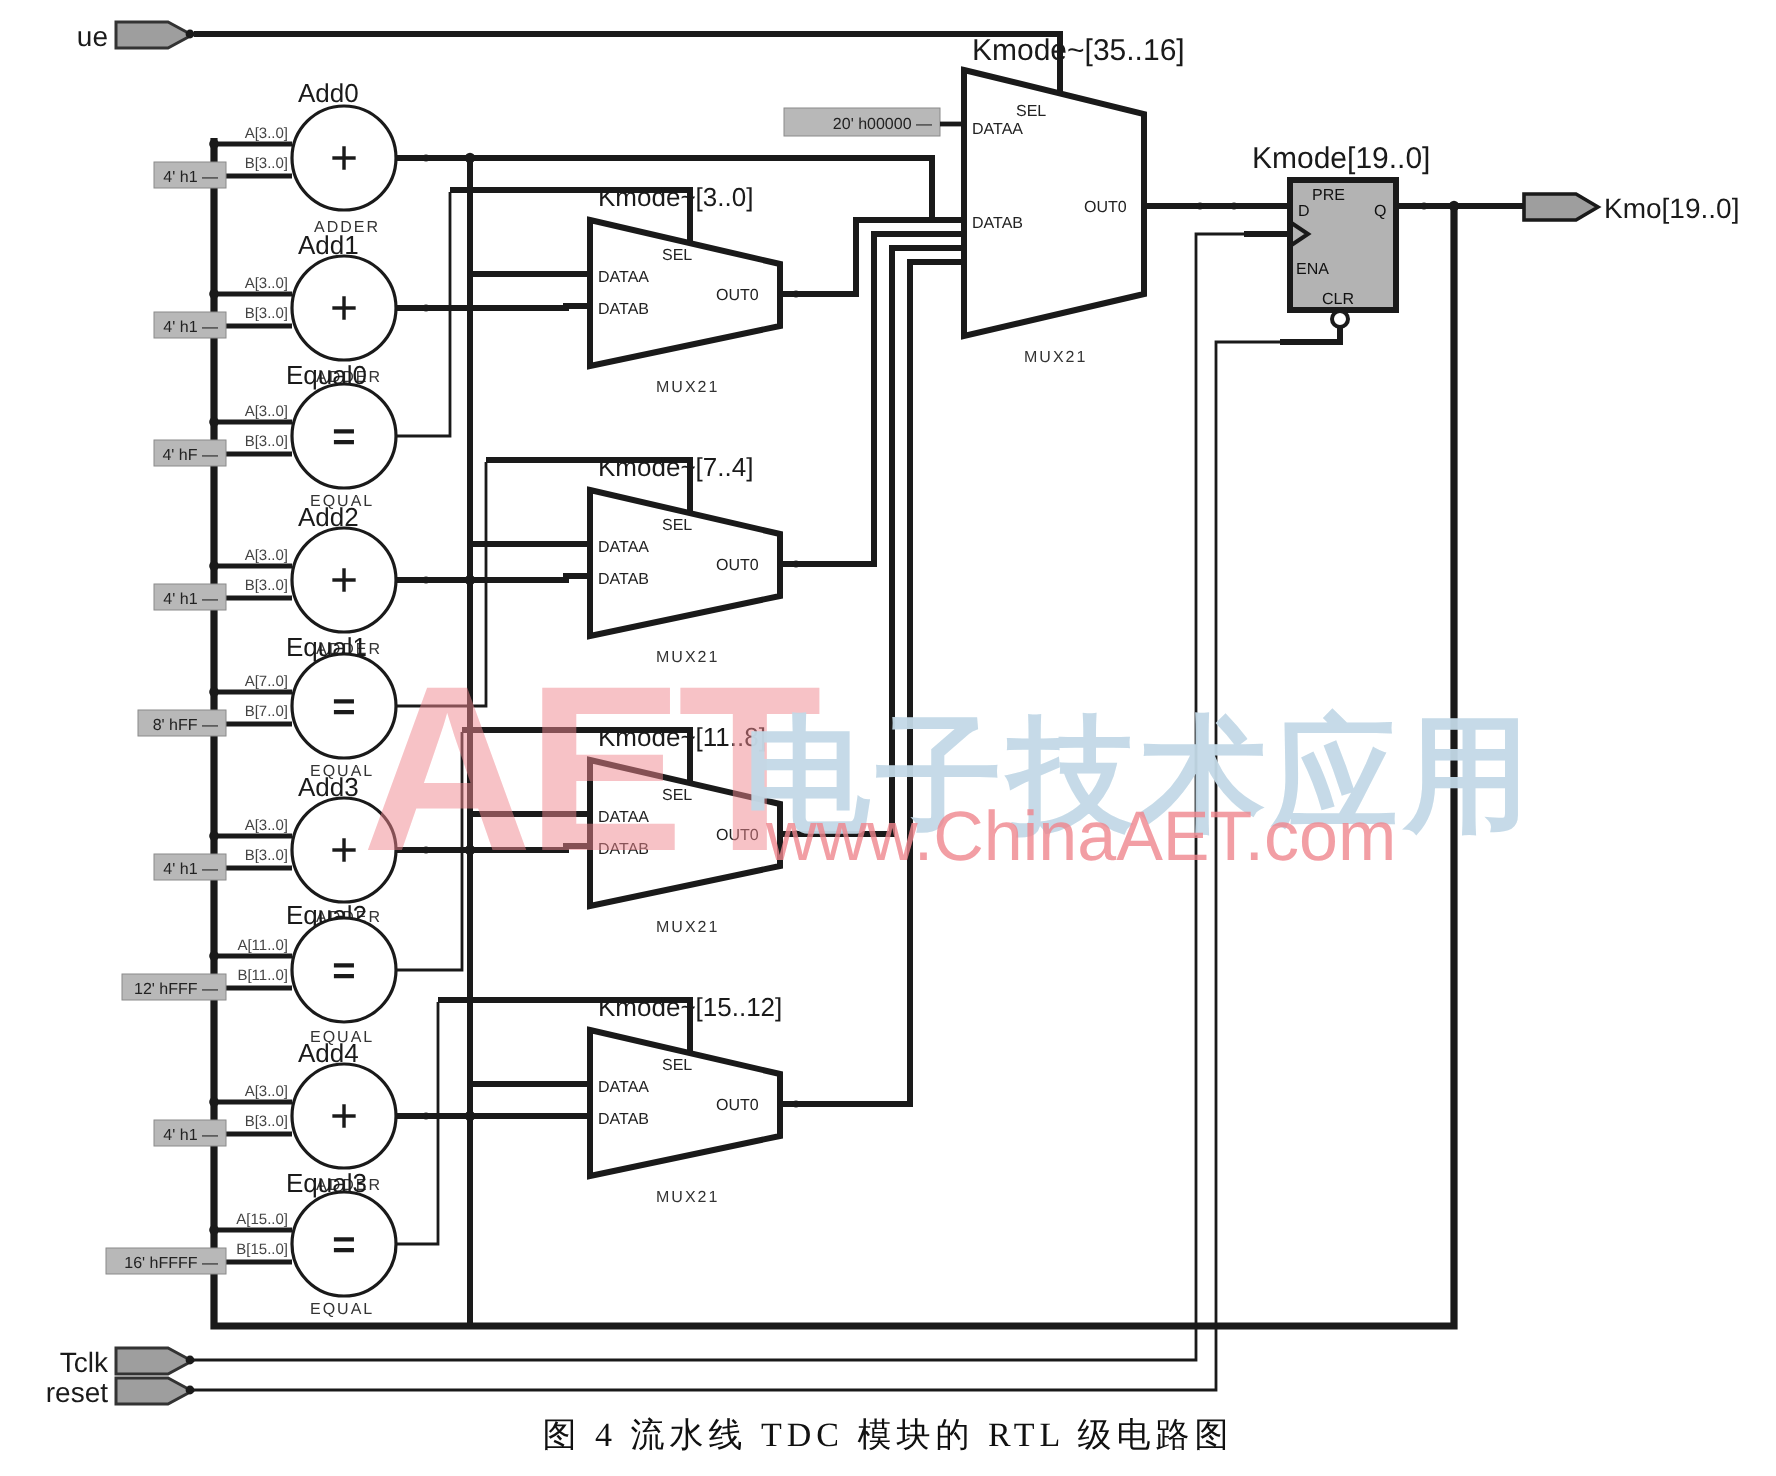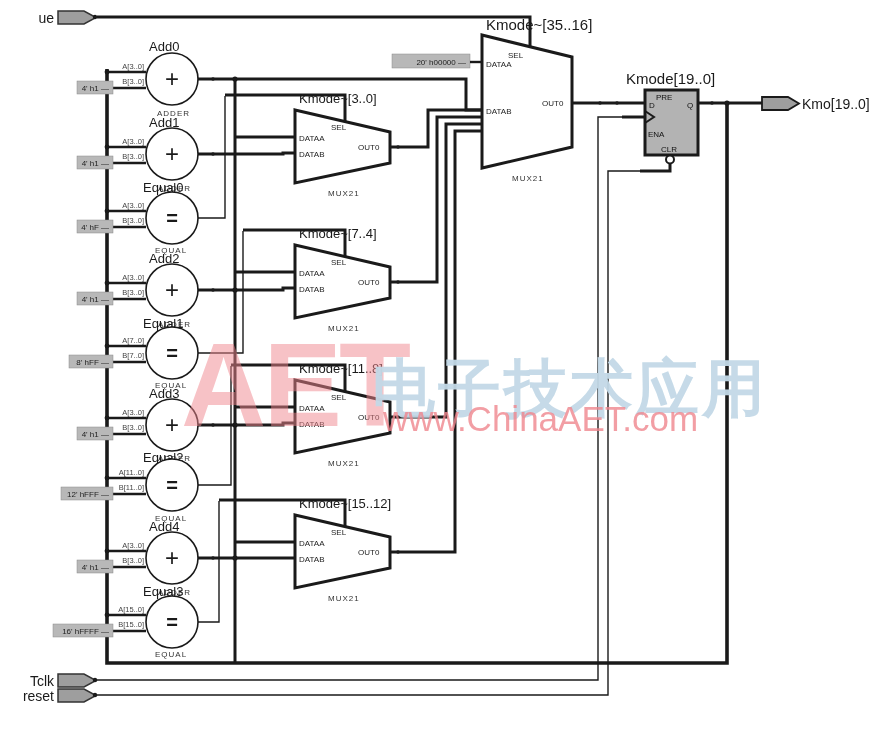--- a/index.html
+++ b/index.html
@@ -317,13 +317,14 @@
     <circle class="dot" cx="107" cy="478" r="2.4"></circle>
     <circle class="dot" cx="107" cy="551" r="2.4"></circle>
     <circle class="dot" cx="107" cy="615" r="2.4"></circle>
   </g>
 </svg>
 
   <div class="wm-logo">AET</div>
   <div class="wm-cn">电子技术应用</div>
   <div class="wm-url">www.ChinaAET.com</div>
 
+  <div class="caption">图 4  流水线 TDC 模块的 RTL 级电路图</div>
 </div>
 
 </body></html>

